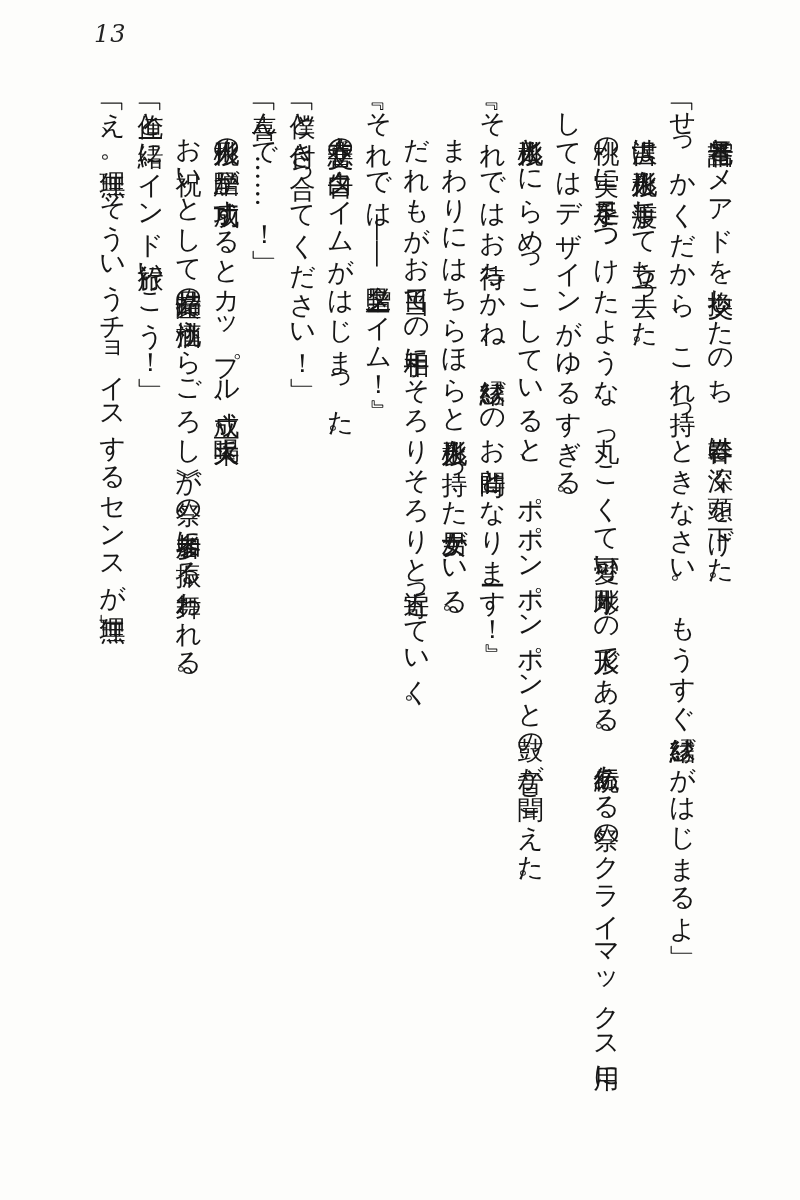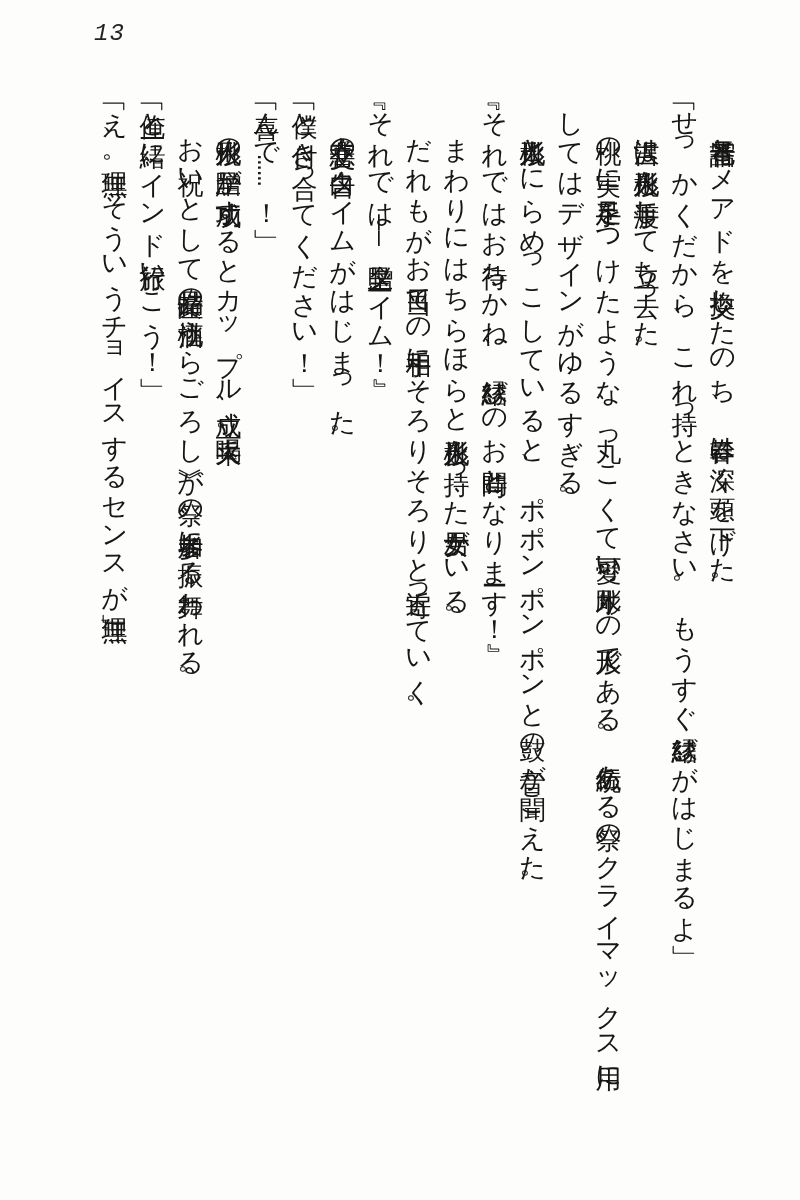--- a/index.html
+++ b/index.html
@@ -6,21 +6,20 @@
   html, body { width: 800px; }
   body {
     font-family: "DejaVu Serif", "Liberation Serif", serif;
   }
   .book-page {
     position: relative;
     width: 800px;
     height: 1200px;
     background: #fdfdfb;
     overflow: hidden;
-    font-family: Liberation Mono, monospace;
   }
   .page-number {
     position: absolute;
     top: 20px;
     left: 94px;
     font-size: 24px;
     font-style: italic;
     color: #232323;
     letter-spacing: 1px;
   }

